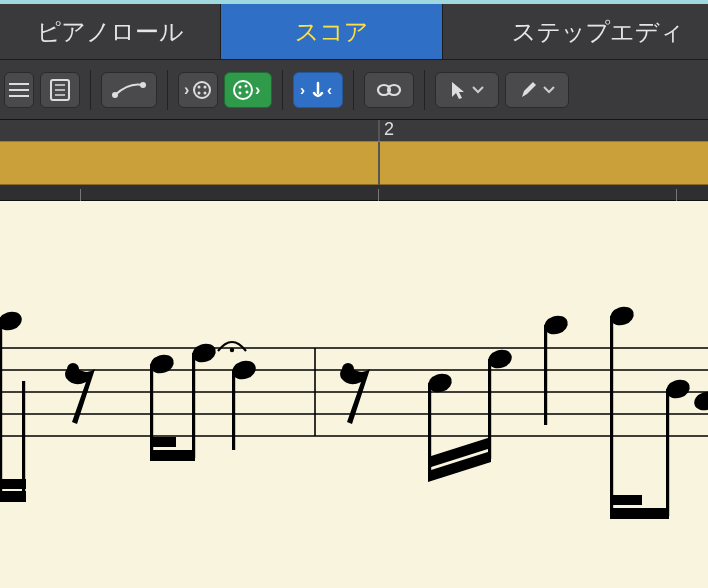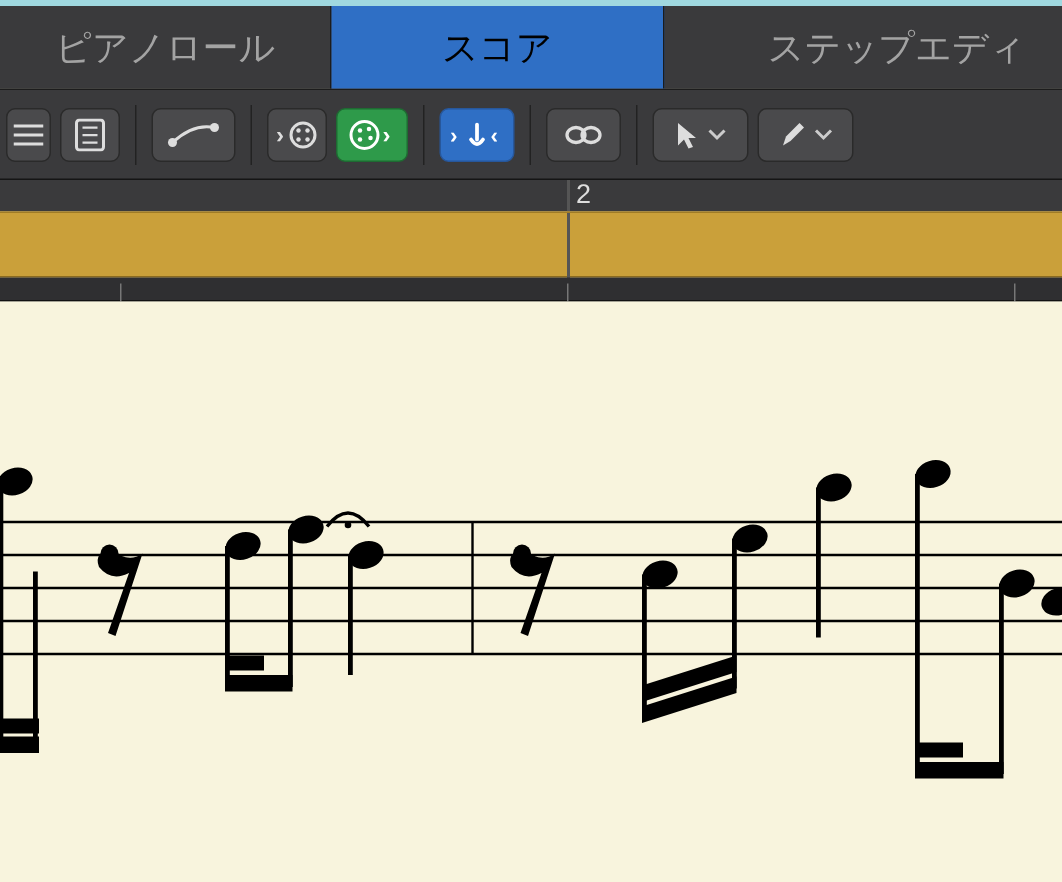--- a/index.html
+++ b/index.html
@@ -10,28 +10,28 @@
   .tabs {
     display: flex;
     height: 55px;
     background: #3a3a3c;
   }
   .tab {
     flex: 1;
     display: flex;
     align-items: center;
     justify-content: center;
-    color: #a3a3a3;
+    color: #e5e5e5;
     font-size: 24px;
     font-weight: 400;
     border-right: 1px solid #1c1c1c;
     cursor: pointer;
   }
   .tab:last-child { border-right: none; margin-left: 45px; }
-  .tab.active { background: #2f6fc5; color: #000000; }
+  .tab.active { background: #2f6fc5; color: #fde047; }
 
   .toolbar {
     height: 61px;
     background: #3a3a3c;
     border-top: 1px solid #1c1c1c;
     border-bottom: 1px solid #151515;
     display: flex;
     align-items: center;
     padding: 0 4px;
     gap: 6px;

